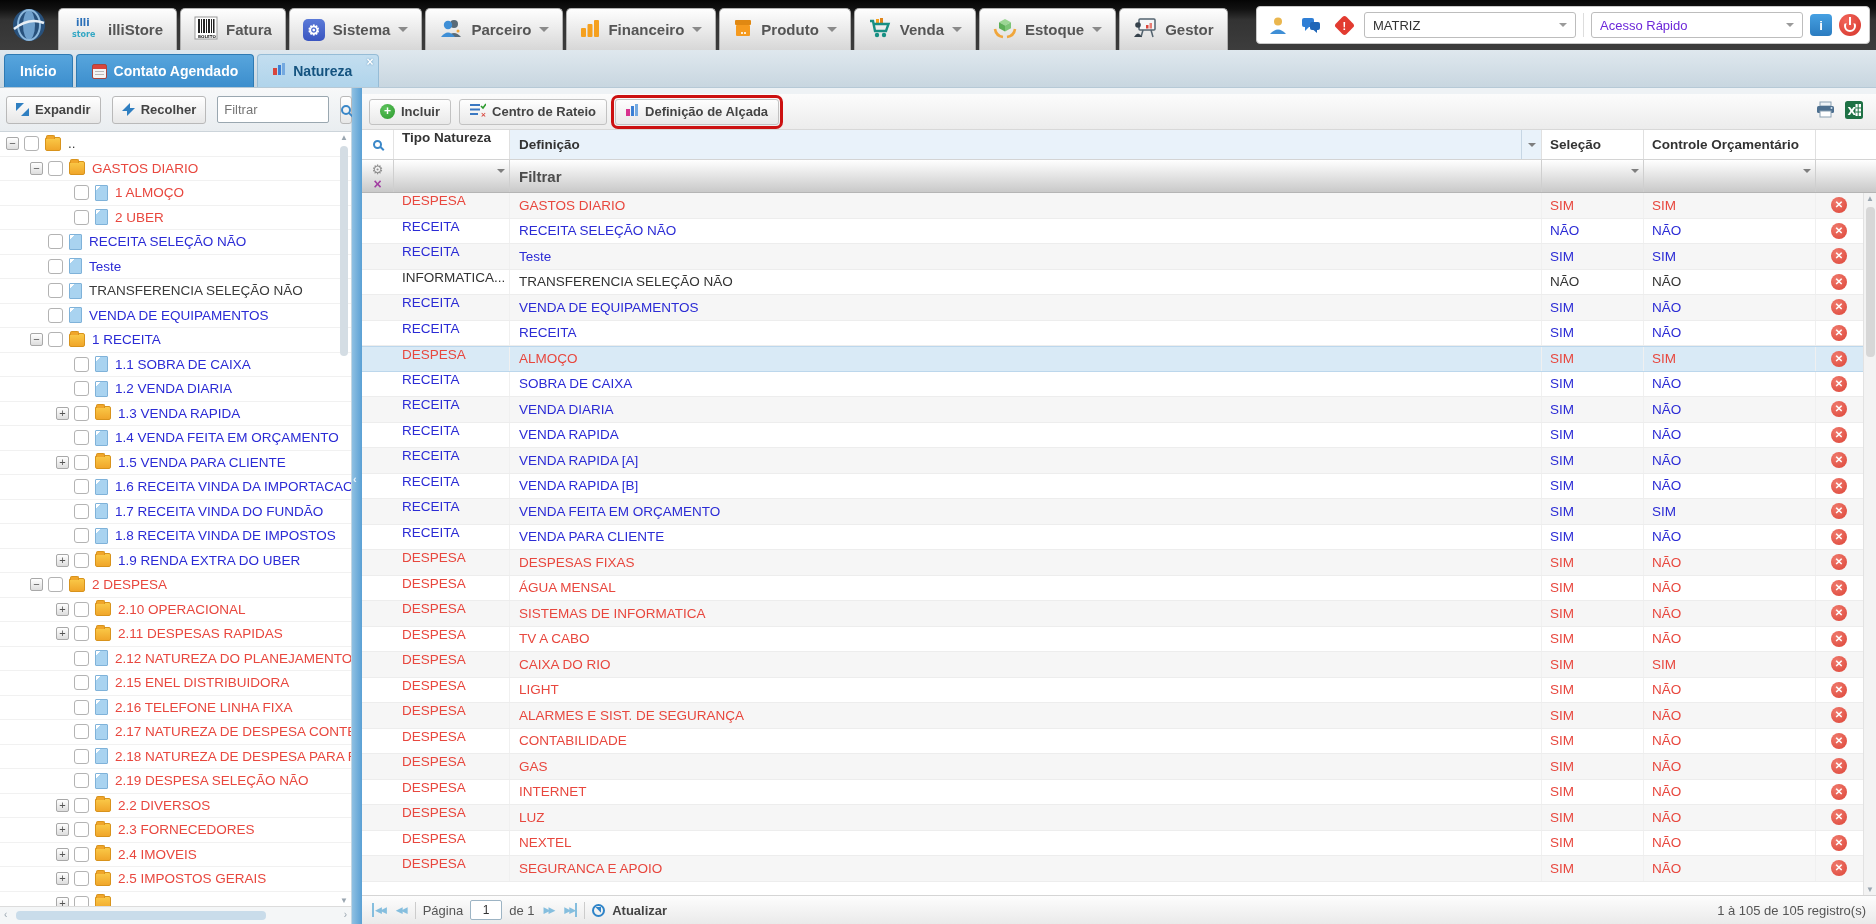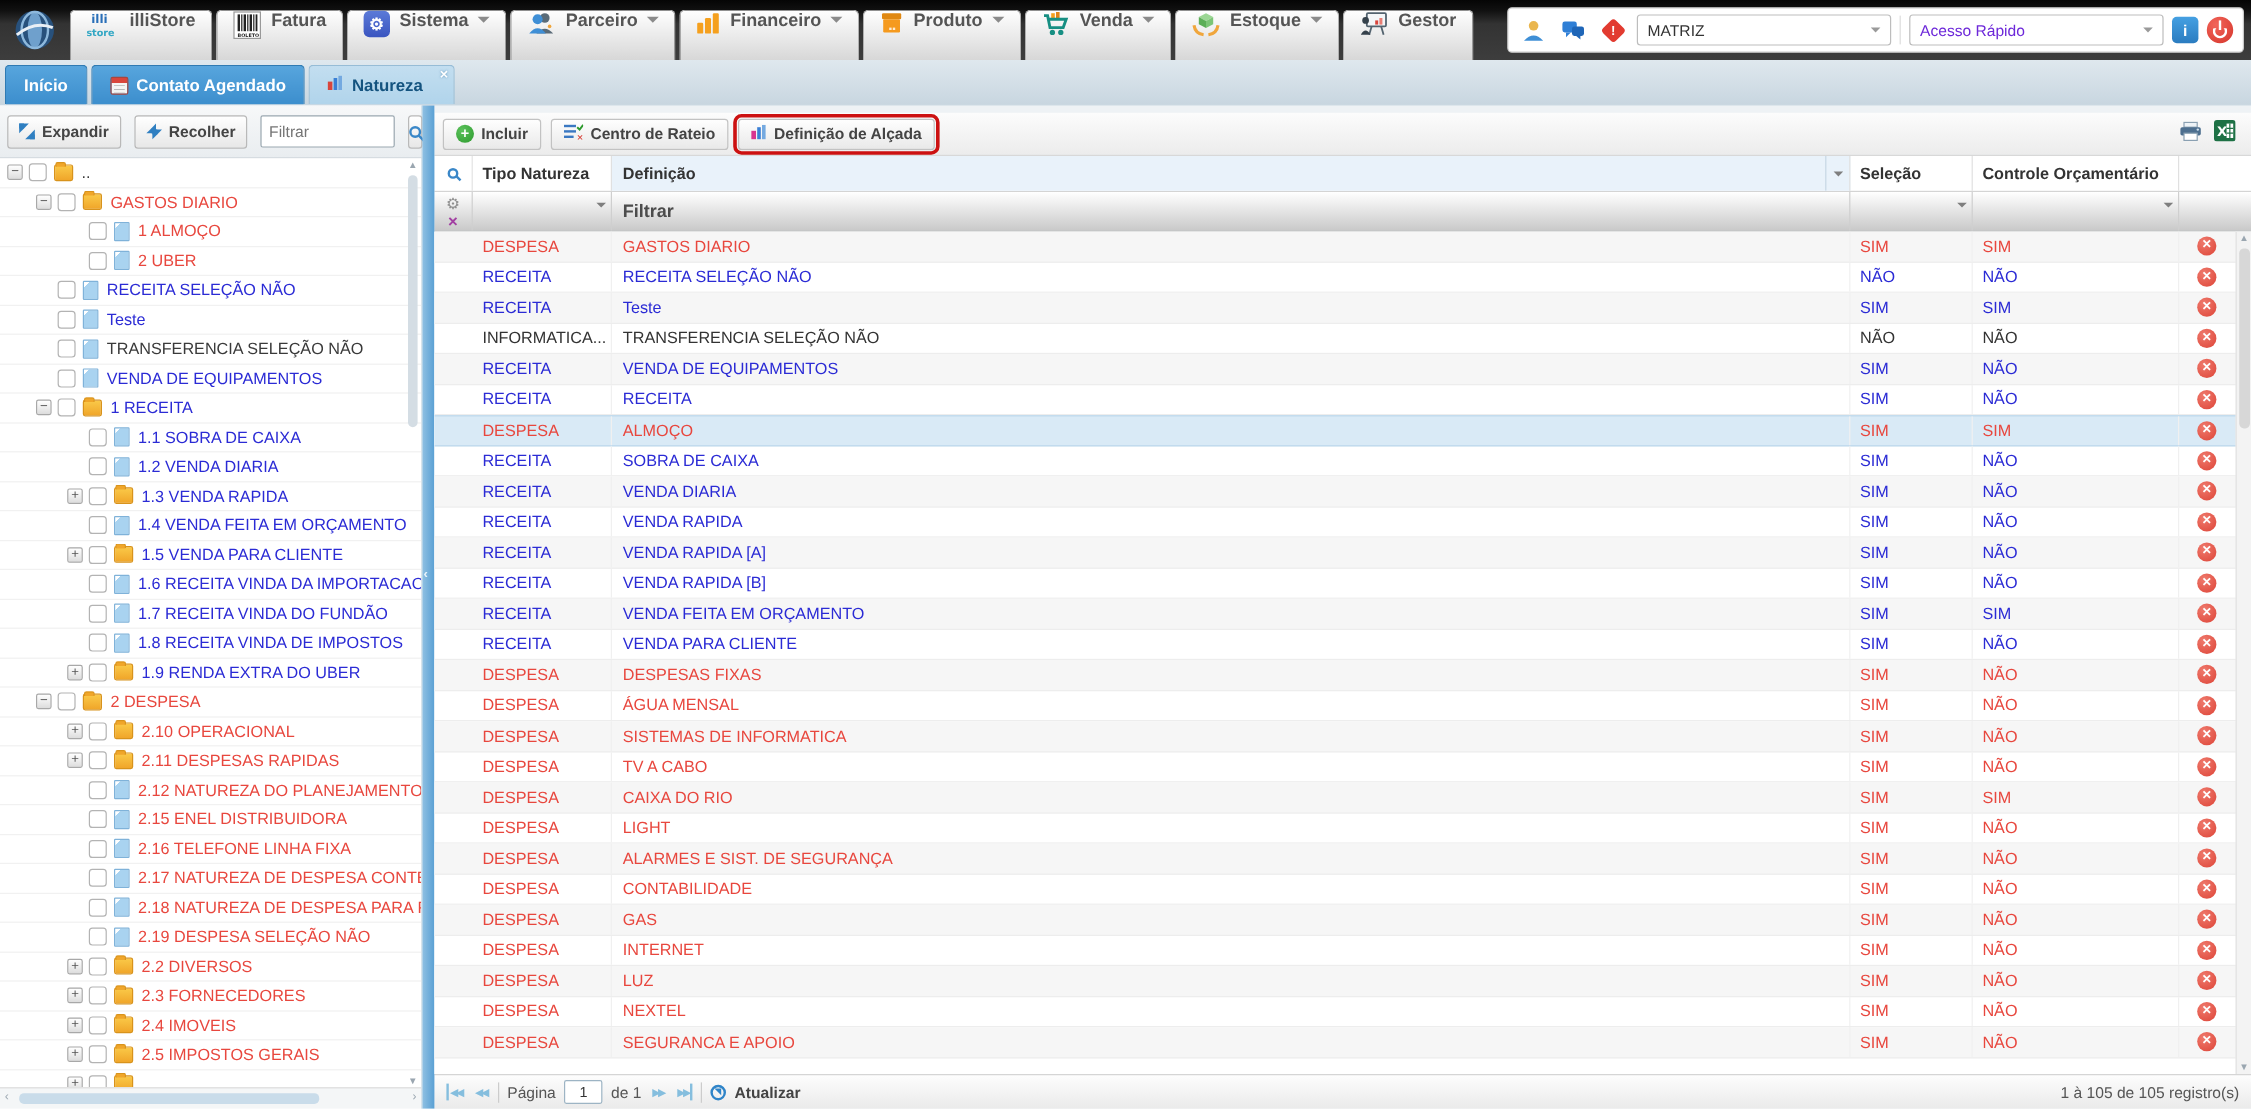--- a/index.html
+++ b/index.html
@@ -1,21 +1,21 @@
 <!DOCTYPE html>
 <html><head>
 <meta charset="utf-8">
 <style>
 *{box-sizing:border-box;margin:0;padding:0}
 html,body{width:1876px;height:924px;overflow:hidden;font-family:"Liberation Sans",sans-serif;background:#fff}
 
 
 .topbar{height:50px;background:linear-gradient(180deg,#050505 0%,#111 18%,#333 40%,#3d3d3d 100%);display:flex;align-items:flex-end;padding:0 6px 0 0;position:relative}
 .logo-wrap{width:58px;height:50px;display:flex;align-items:center;justify-content:center}
-.menu-btn{height:42px;margin-right:3px;padding:0 13px;display:flex;gap:8px;background:linear-gradient(#fefefe,#e9e9e9 55%,#d7d7d7);border:1px solid #b0b0b0;border-bottom:none;border-radius:5px 5px 0 0;font-size:15px;font-weight:bold;color:#555;cursor:pointer;white-space:nowrap}
+.menu-btn{height:42px;margin-right:3px;padding:0 13px;display:flex;align-items:center;gap:8px;background:linear-gradient(#fefefe,#e9e9e9 55%,#d7d7d7);border:1px solid #b0b0b0;border-bottom:none;border-radius:5px 5px 0 0;font-size:15px;font-weight:bold;color:#555;cursor:pointer;white-space:nowrap}
 .menu-btn .car{width:0;height:0;border:5px solid transparent;border-top-color:#8a8a8a;margin-top:5px}
 .hdr-right{position:absolute;right:6px;top:6px;height:38px;background:#fff;border:1px solid #c9c9c9;border-radius:4px;display:flex;align-items:center;gap:7px;padding:0 8px}
 .hdr-ico-btn{width:26px;height:26px;display:flex;align-items:center;justify-content:center;border-radius:3px;cursor:pointer}
 .sel-box{height:26px;background:#fff;border:1px solid #bdbdbd;border-radius:3px;display:flex;align-items:center;justify-content:space-between;padding:0 8px;font-size:13px;color:#333;cursor:pointer}
 .sel-box .car{width:0;height:0;border:4px solid transparent;border-top-color:#9a9a9a;margin-top:4px}
 .sel-matriz{width:212px}
 .sel-quick{width:212px;color:#6d28d9}
 .vdiv{width:1px;height:24px;background:#ddd}
 .pwr{width:22px;height:22px;border-radius:50%;background:radial-gradient(circle at 35% 30%,#f2655a,#d5352b);position:relative;cursor:pointer}
 .pwr::before{content:"";position:absolute;left:5px;top:6px;width:8px;height:8px;border:2px solid #fff;border-radius:50%;clip-path:polygon(0 30%,100% 30%,100% 100%,0 100%)}
@@ -81,21 +81,21 @@
 .gbtn{height:26px;padding:0 10px;display:flex;align-items:center;gap:6px;background:linear-gradient(#fefefe,#e9e9e9);border:1px solid #c2c2c2;border-radius:3px;font-size:13px;font-weight:bold;color:#444;cursor:pointer;white-space:nowrap}
 .annotated{outline:3px solid #cc1111;outline-offset:1px}
 .plus-ico{width:15px;height:15px;border-radius:50%;background:radial-gradient(circle at 35% 30%,#5cc25c,#2d9a2d);color:#fff;font-weight:bold;font-size:12px;line-height:14px;text-align:center}
 .gtool-right{margin-left:auto;display:flex;gap:10px;align-items:center;padding-right:6px}
 
 
 .ghead,.gfilter{display:flex;flex:none}
 .ghead{height:30px;background:#fff;border-bottom:1px solid #d4d4d4;font-weight:bold;font-size:13.5px;color:#333;align-items:center}
 .gfilter{height:33px;background:linear-gradient(#fff,#c9c9c9);border-bottom:1px solid #b5b5b5;align-items:center}
 .col-gut{width:32px;flex:none;display:flex;flex-direction:column;align-items:center;justify-content:center;gap:2px;height:100%;border-right:1px solid #e3e3e3}
-.col-tipo{width:116px;flex:none;padding-left:8px;height:100%;display:flex;align-items:center;border-right:1px solid #e0e0e0;position:relative}
+.col-tipo{width:116px;flex:none;padding-left:8px;height:100%;display:flex;align-items:flex-start;border-right:1px solid #e0e0e0;position:relative}
 .col-desc{flex:1;min-width:0;padding-left:9px;height:100%;display:flex;align-items:center;border-right:1px solid #e0e0e0;position:relative;overflow:hidden}
 .col-sel{width:102px;flex:none;padding-left:8px;height:100%;display:flex;align-items:center;border-right:1px solid #e0e0e0;position:relative}
 .col-ctrl{width:172px;flex:none;padding-left:8px;height:100%;display:flex;align-items:center;border-right:1px solid #e0e0e0;position:relative}
 .col-del{width:46px;flex:none;height:100%;display:flex;align-items:center;justify-content:center}
 .col-sb{width:14px;flex:none}
 .ghead .col-desc{background:#e9f2fa}
 .hdrop{position:absolute;right:0;top:0;height:100%;width:20px;border-left:1px solid #c6d6e4;display:flex;align-items:center;justify-content:center;cursor:pointer}
 .car-sm{width:0;height:0;border:4px solid transparent;border-top-color:#7e7e7e;margin-top:4px}
 .fdrop{position:absolute;right:4px;top:50%;margin-top:-3px;cursor:pointer}
 .filter-word{font-weight:bold;font-size:15px;color:#4c4c4c}

